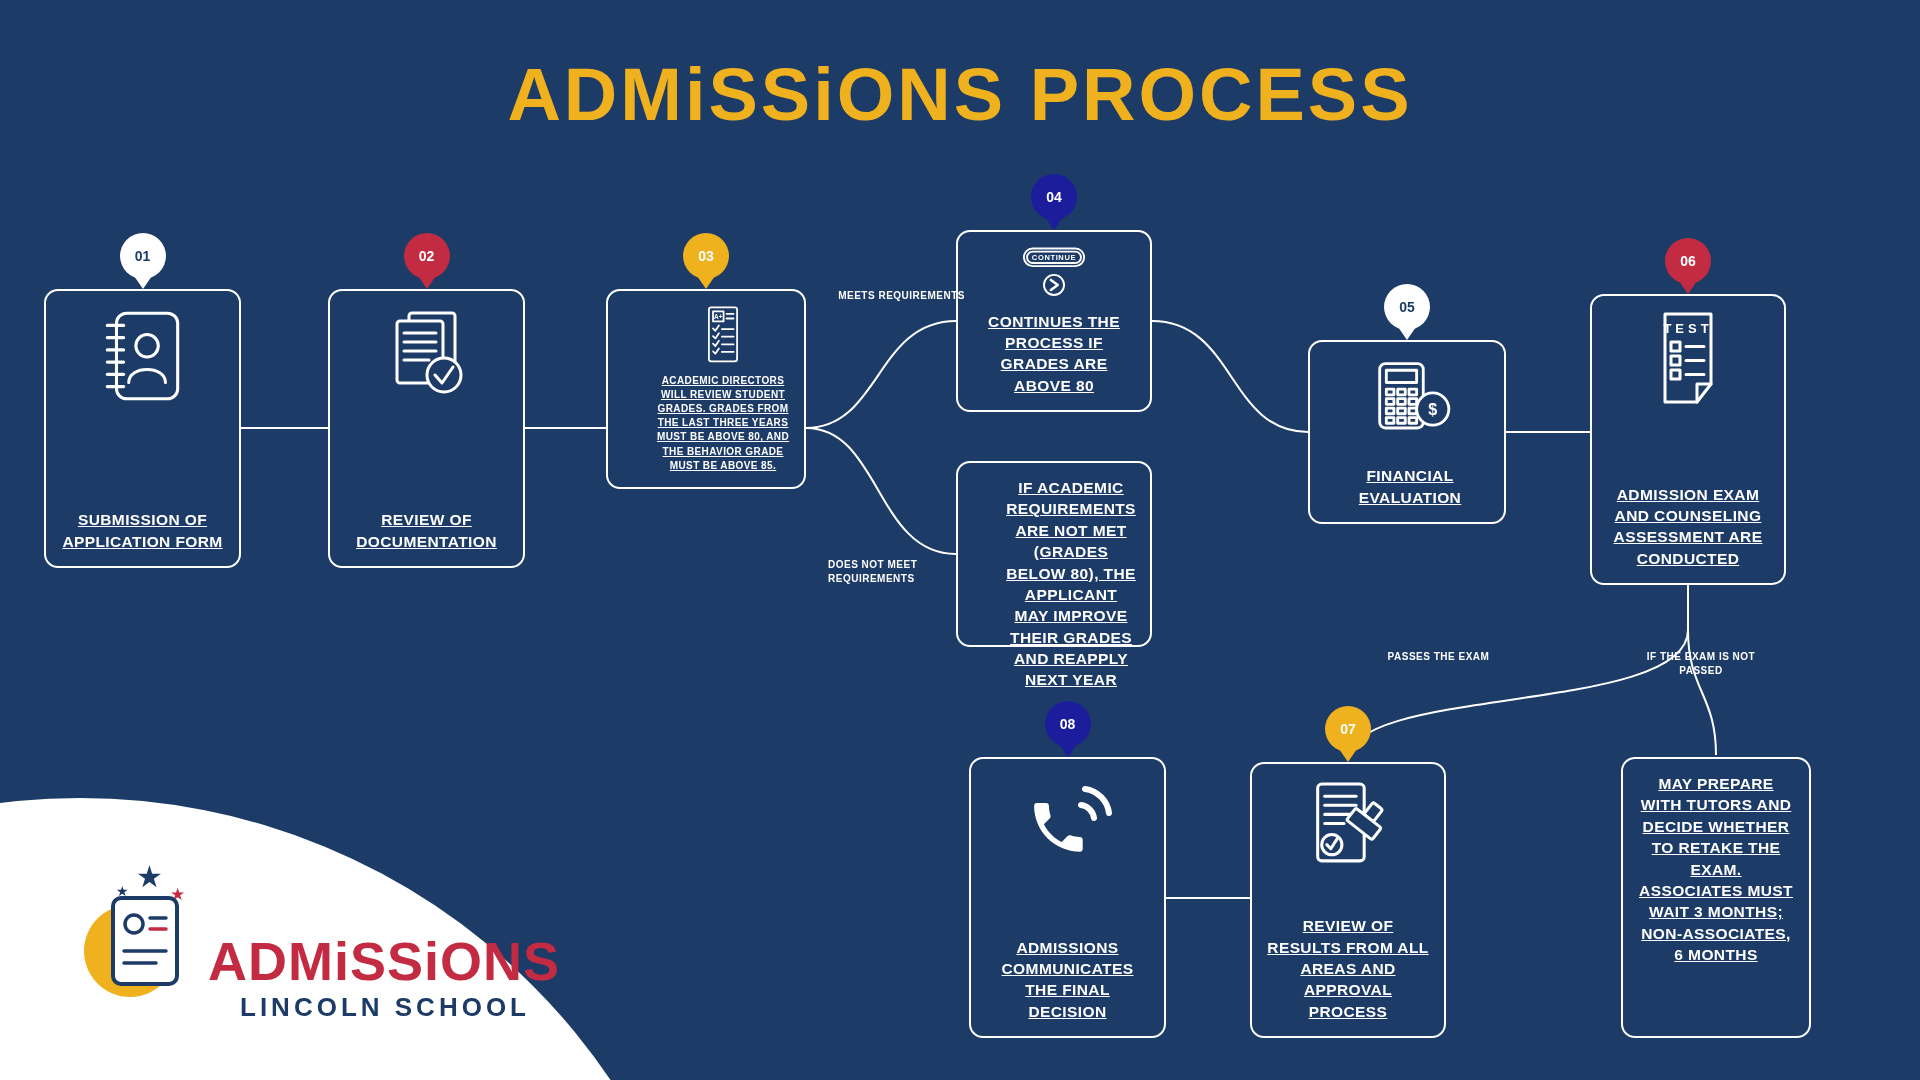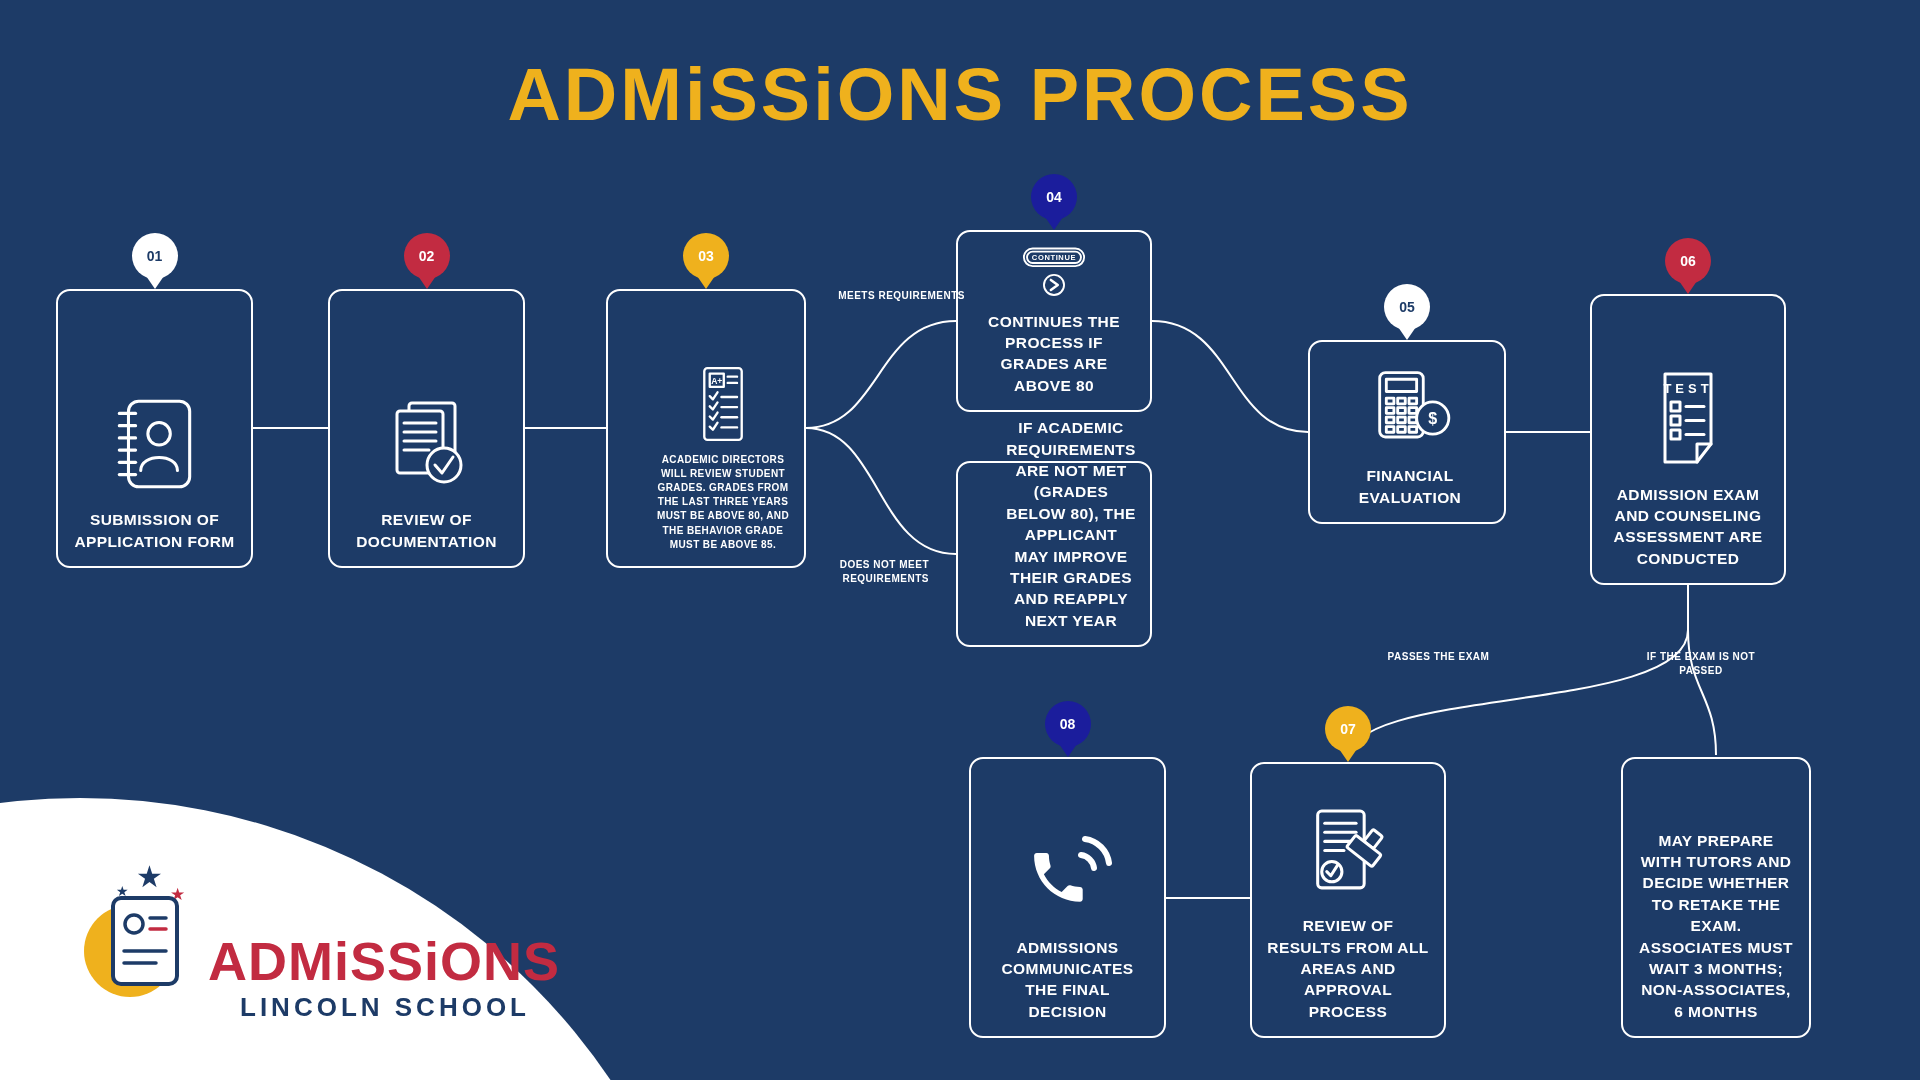--- a/index.html
+++ b/index.html
@@ -7,21 +7,21 @@
   .canvas{position:relative;width:1920px;height:1080px;background:#1d3b67;overflow:hidden;}
 
   .title{position:absolute;top:52px;left:0;width:1920px;text-align:center;margin:0;
          color:#efb11d;font-size:74px;font-weight:800;letter-spacing:3px;}
 
   .connectors{position:absolute;left:0;top:0;z-index:0;}
   .connectors path{stroke:#ffffff;stroke-width:2;fill:none;}
 
   .box{position:absolute;box-sizing:border-box;border:2px solid #ffffff;border-radius:14px;
        background:#1d3b67;color:#ffffff;display:flex;flex-direction:column;align-items:center;
-       justify-content:flex-end;text-align:center;padding:14px;gap:14px;z-index:1;}
+       justify-content:space-between;text-align:center;padding:14px;gap:14px;z-index:1;text-decoration:underline;}
   .box .label{font-weight:bold;font-size:15.5px;line-height:1.38;letter-spacing:.4px;text-transform:uppercase;}
   .box .label.small{font-size:10px;line-height:1.42;}
 
   .pin{--pin:#ffffff;position:absolute;top:-58px;left:50%;transform:translateX(-50%);
        width:46px;height:46px;border-radius:50%;background:var(--pin);color:#ffffff;
        font-weight:bold;font-size:14px;display:flex;align-items:center;justify-content:center;z-index:2;}
   .pin::after{content:"";position:absolute;top:40px;left:50%;transform:translateX(-50%);
        border:11px solid transparent;border-top:16px solid var(--pin);}
   .pin-white{--pin:#ffffff;color:#1d3b67;}
   .pin-red{--pin:#c22b41;}
@@ -58,21 +58,21 @@
     <path d="M806 428 C880 428 876 321 956 321"></path>
     <path d="M806 428 C880 428 876 554 956 554"></path>
     <path d="M1152 321 C1235 321 1228 432 1308 432"></path>
     <path d="M1506 432 H1590"></path>
     <path d="M1688 585 V630"></path>
     <path d="M1688 630 C1688 715 1348 685 1348 760"></path>
     <path d="M1688 630 C1688 690 1716 695 1716 755"></path>
     <path d="M1166 898 H1250"></path>
   </svg>
 
-  <div class="box" style="left:44px;top:289px;width:197px;height:279px;margin-left:12px;">
+  <div class="box" style="left:44px;top:289px;width:197px;height:279px;">
     <div class="pin pin-white">
       <span>01</span>
     </div>
     <svg class="icon" width="102" height="102" viewBox="0 0 100 100" fill="none" stroke="#ffffff" stroke-width="3" stroke-linecap="round" stroke-linejoin="round">
       <rect x="24" y="8" width="60" height="84" rx="10"></rect>
       <line x1="15" y1="20" x2="31" y2="20"></line>
         <line x1="15" y1="32" x2="31" y2="32"></line>
       <line x1="15" y1="44" x2="31" y2="44"></line>
         <line x1="15" y1="56" x2="31" y2="56"></line>
       <line x1="15" y1="68" x2="31" y2="68"></line>
@@ -93,21 +93,21 @@
       <line x1="27" y1="28" x2="59" y2="28"></line>
         <line x1="27" y1="37" x2="59" y2="37"></line>
       <line x1="27" y1="46" x2="59" y2="46"></line>
         <line x1="27" y1="55" x2="52" y2="55"></line>
       <circle cx="67" cy="70" r="17" fill="#1d3b67"></circle>
       <polyline points="58,70 65,78 76,62"></polyline>
     </svg>
     <div class="label">REVIEW OF DOCUMENTATION</div>
   </div>
 
-  <div class="box" style="left:606px;top:289px;width:200px;height:279px;gap:10px;padding-left:48px;">
+  <div class="box" style="left:606px;top:289px;width:200px;height:200px;gap:10px;padding-left:48px;">
     <div class="pin pin-yellow">
       <span>03</span>
     </div>
     <svg class="icon" width="78" height="78" viewBox="0 0 100 100" fill="none" stroke="#ffffff" stroke-width="3" stroke-linecap="round" stroke-linejoin="round">
       <rect x="26" y="4" width="48" height="92" rx="4"></rect>
       <rect x="33" y="11" width="18" height="17"></rect>
       <text x="42" y="24" font-size="11" font-weight="bold" fill="#ffffff" stroke="none" text-anchor="middle">A+</text>
       <line x1="56" y1="15" x2="68" y2="15"></line>
         <line x1="56" y1="23" x2="68" y2="23"></line>
       <polyline points="33,40 37,44 43,35"></polyline>
@@ -213,21 +213,21 @@
       </g>
     </svg>
     <div class="label">REVIEW OF RESULTS FROM ALL AREAS AND APPROVAL PROCESS</div>
   </div>
 
   <div class="box" style="left:1621px;top:757px;width:190px;height:281px;">
     <div class="label">MAY PREPARE WITH TUTORS AND DECIDE WHETHER TO RETAKE THE EXAM. ASSOCIATES MUST WAIT 3 MONTHS; NON-ASSOCIATES, 6 MONTHS</div>
   </div>
 
   <div class="branch-label" style="left:820px;top:289px;width:132px;text-align:right;">MEETS REQUIREMENTS</div>
-  <div class="branch-label" style="left:779px;top:558px;width:137px;text-align:right;">DOES NOT MEET REQUIREMENTS</div>
+  <div class="branch-label" style="left:815px;top:558px;width:137px;text-align:left;">DOES NOT MEET REQUIREMENTS</div>
   <div class="branch-label" style="left:1368px;top:650px;width:115px;text-align:center;">PASSES THE EXAM</div>
   <div class="branch-label" style="left:1624px;top:650px;width:128px;text-align:center;">IF THE EXAM IS NOT PASSED</div>
 
   <div class="blob"></div>
   <div class="logo-item logo-circle"></div>
   <span class="logo-item star" style="left:136px;top:862px;">★</span>
   <span class="logo-item star small" style="left:116px;top:884px;">★</span>
   <span class="logo-item star red" style="left:170px;top:886px;">★</span>
   <svg class="logo-item logo-card" width="74" height="96" viewBox="0 0 74 96">
     <rect x="5" y="5" width="64" height="86" rx="8" fill="#ffffff" stroke="#1d3b67" stroke-width="4"></rect>

